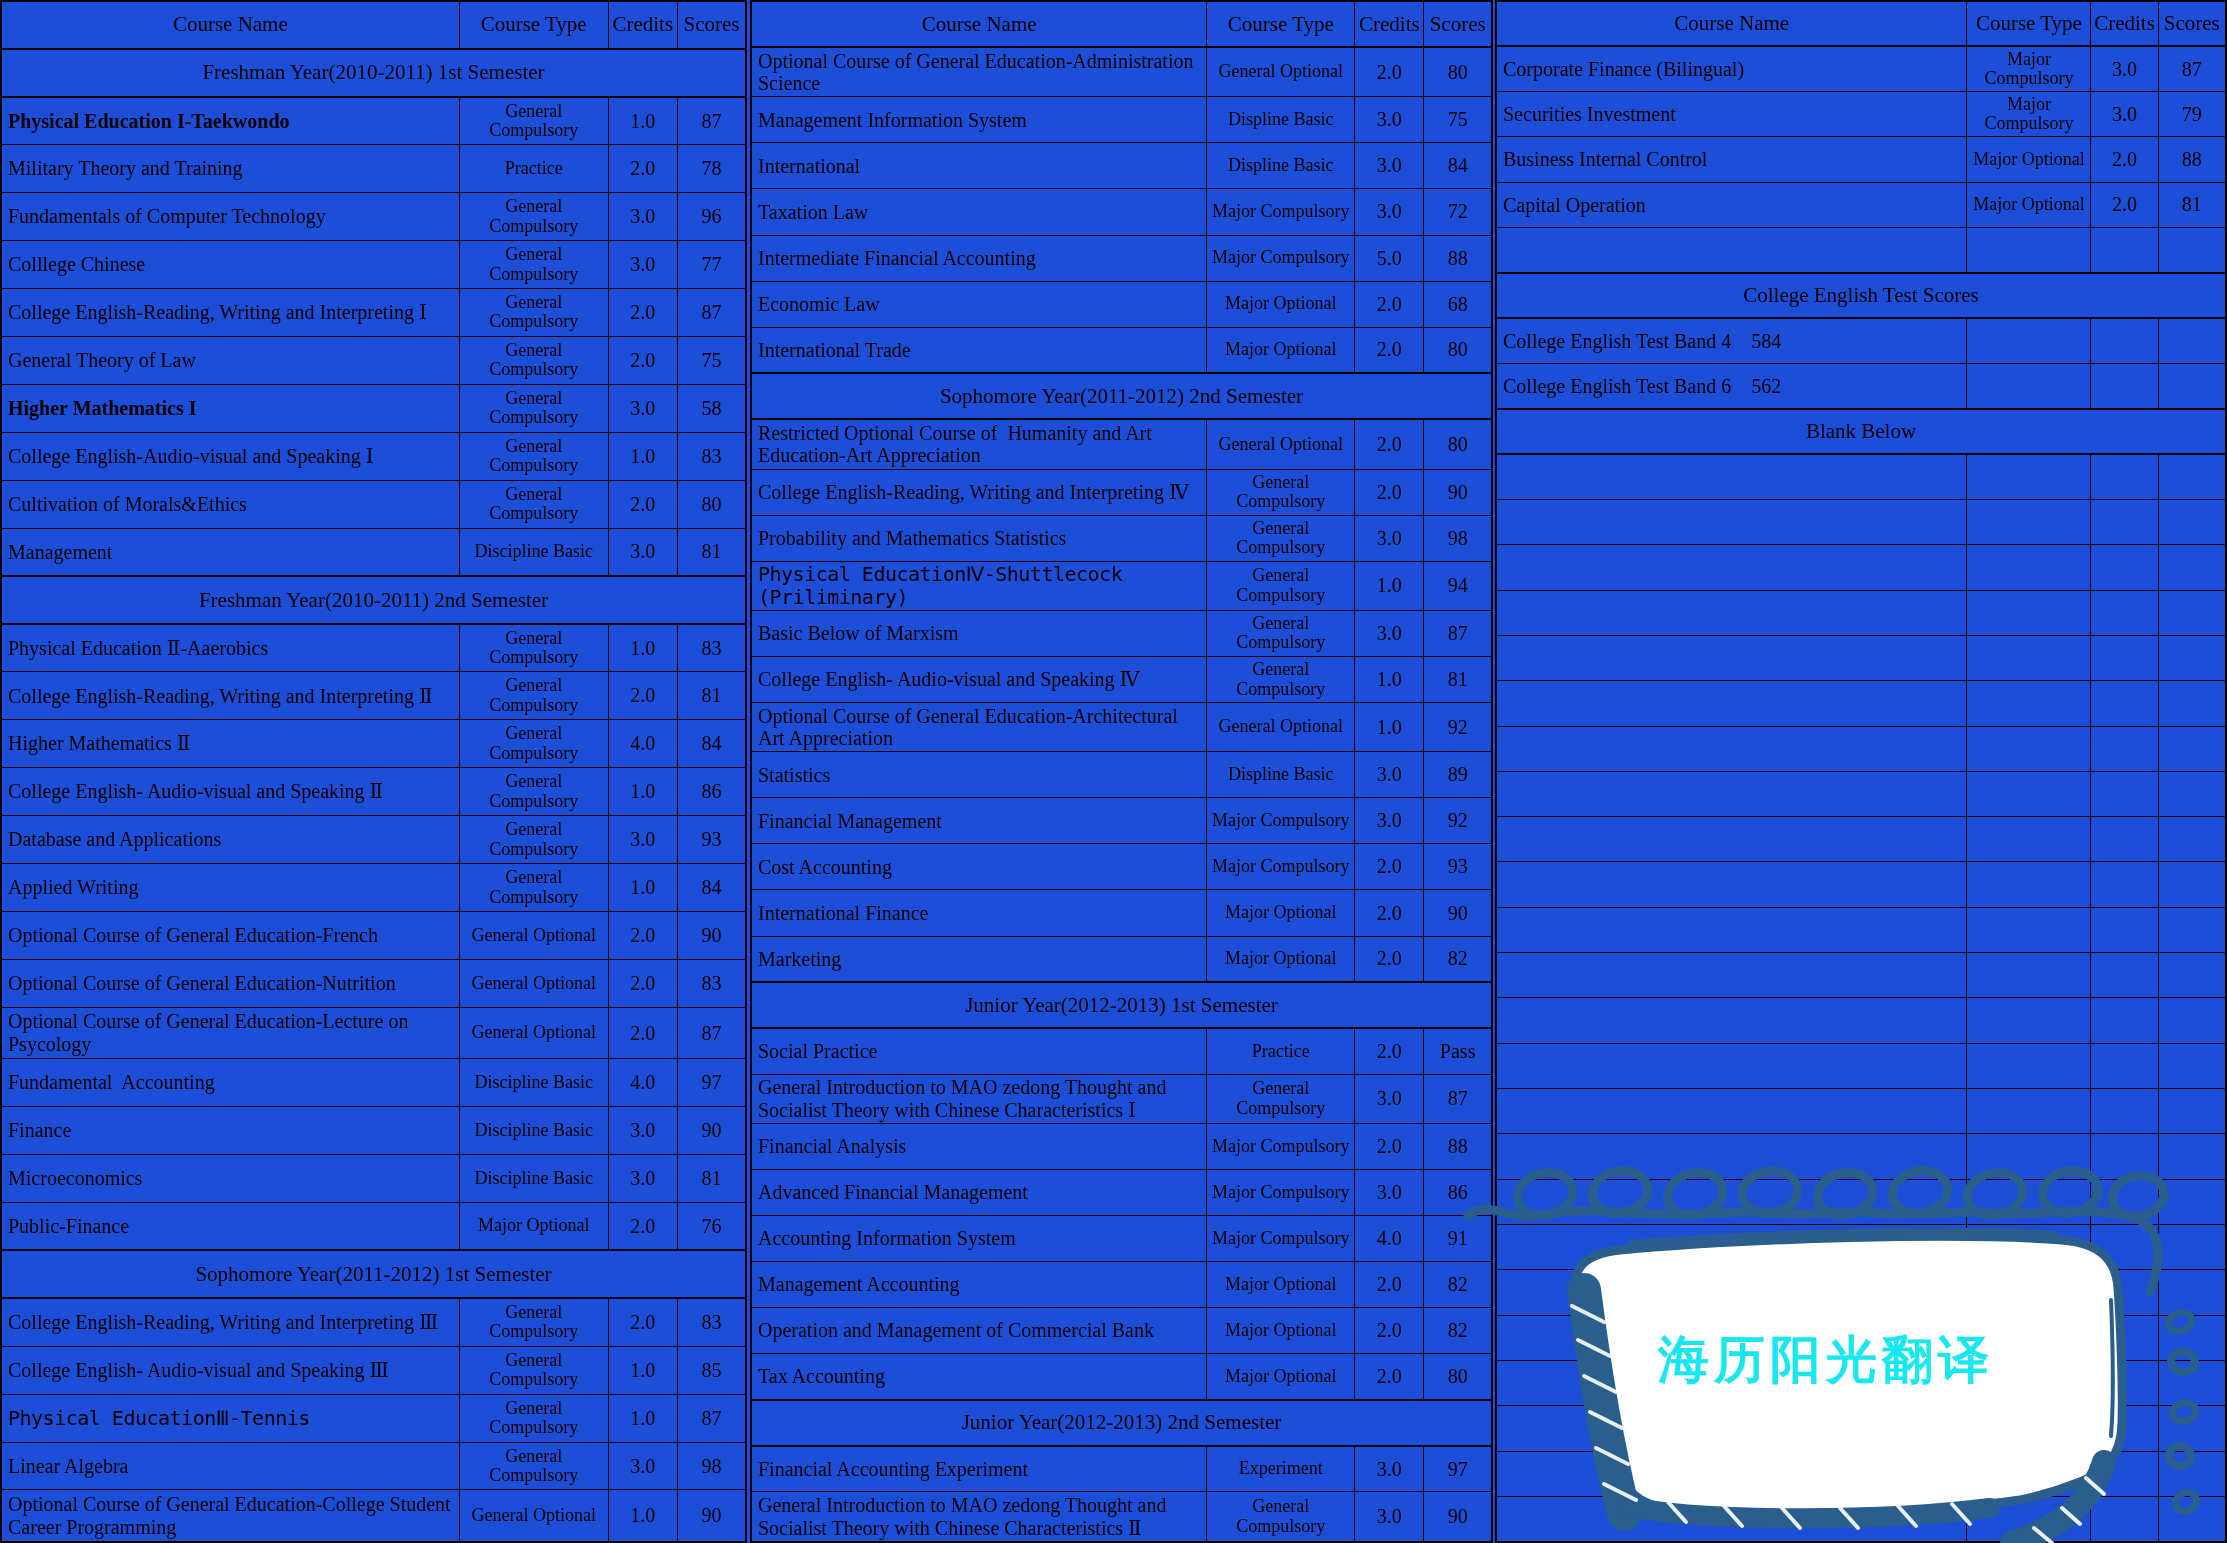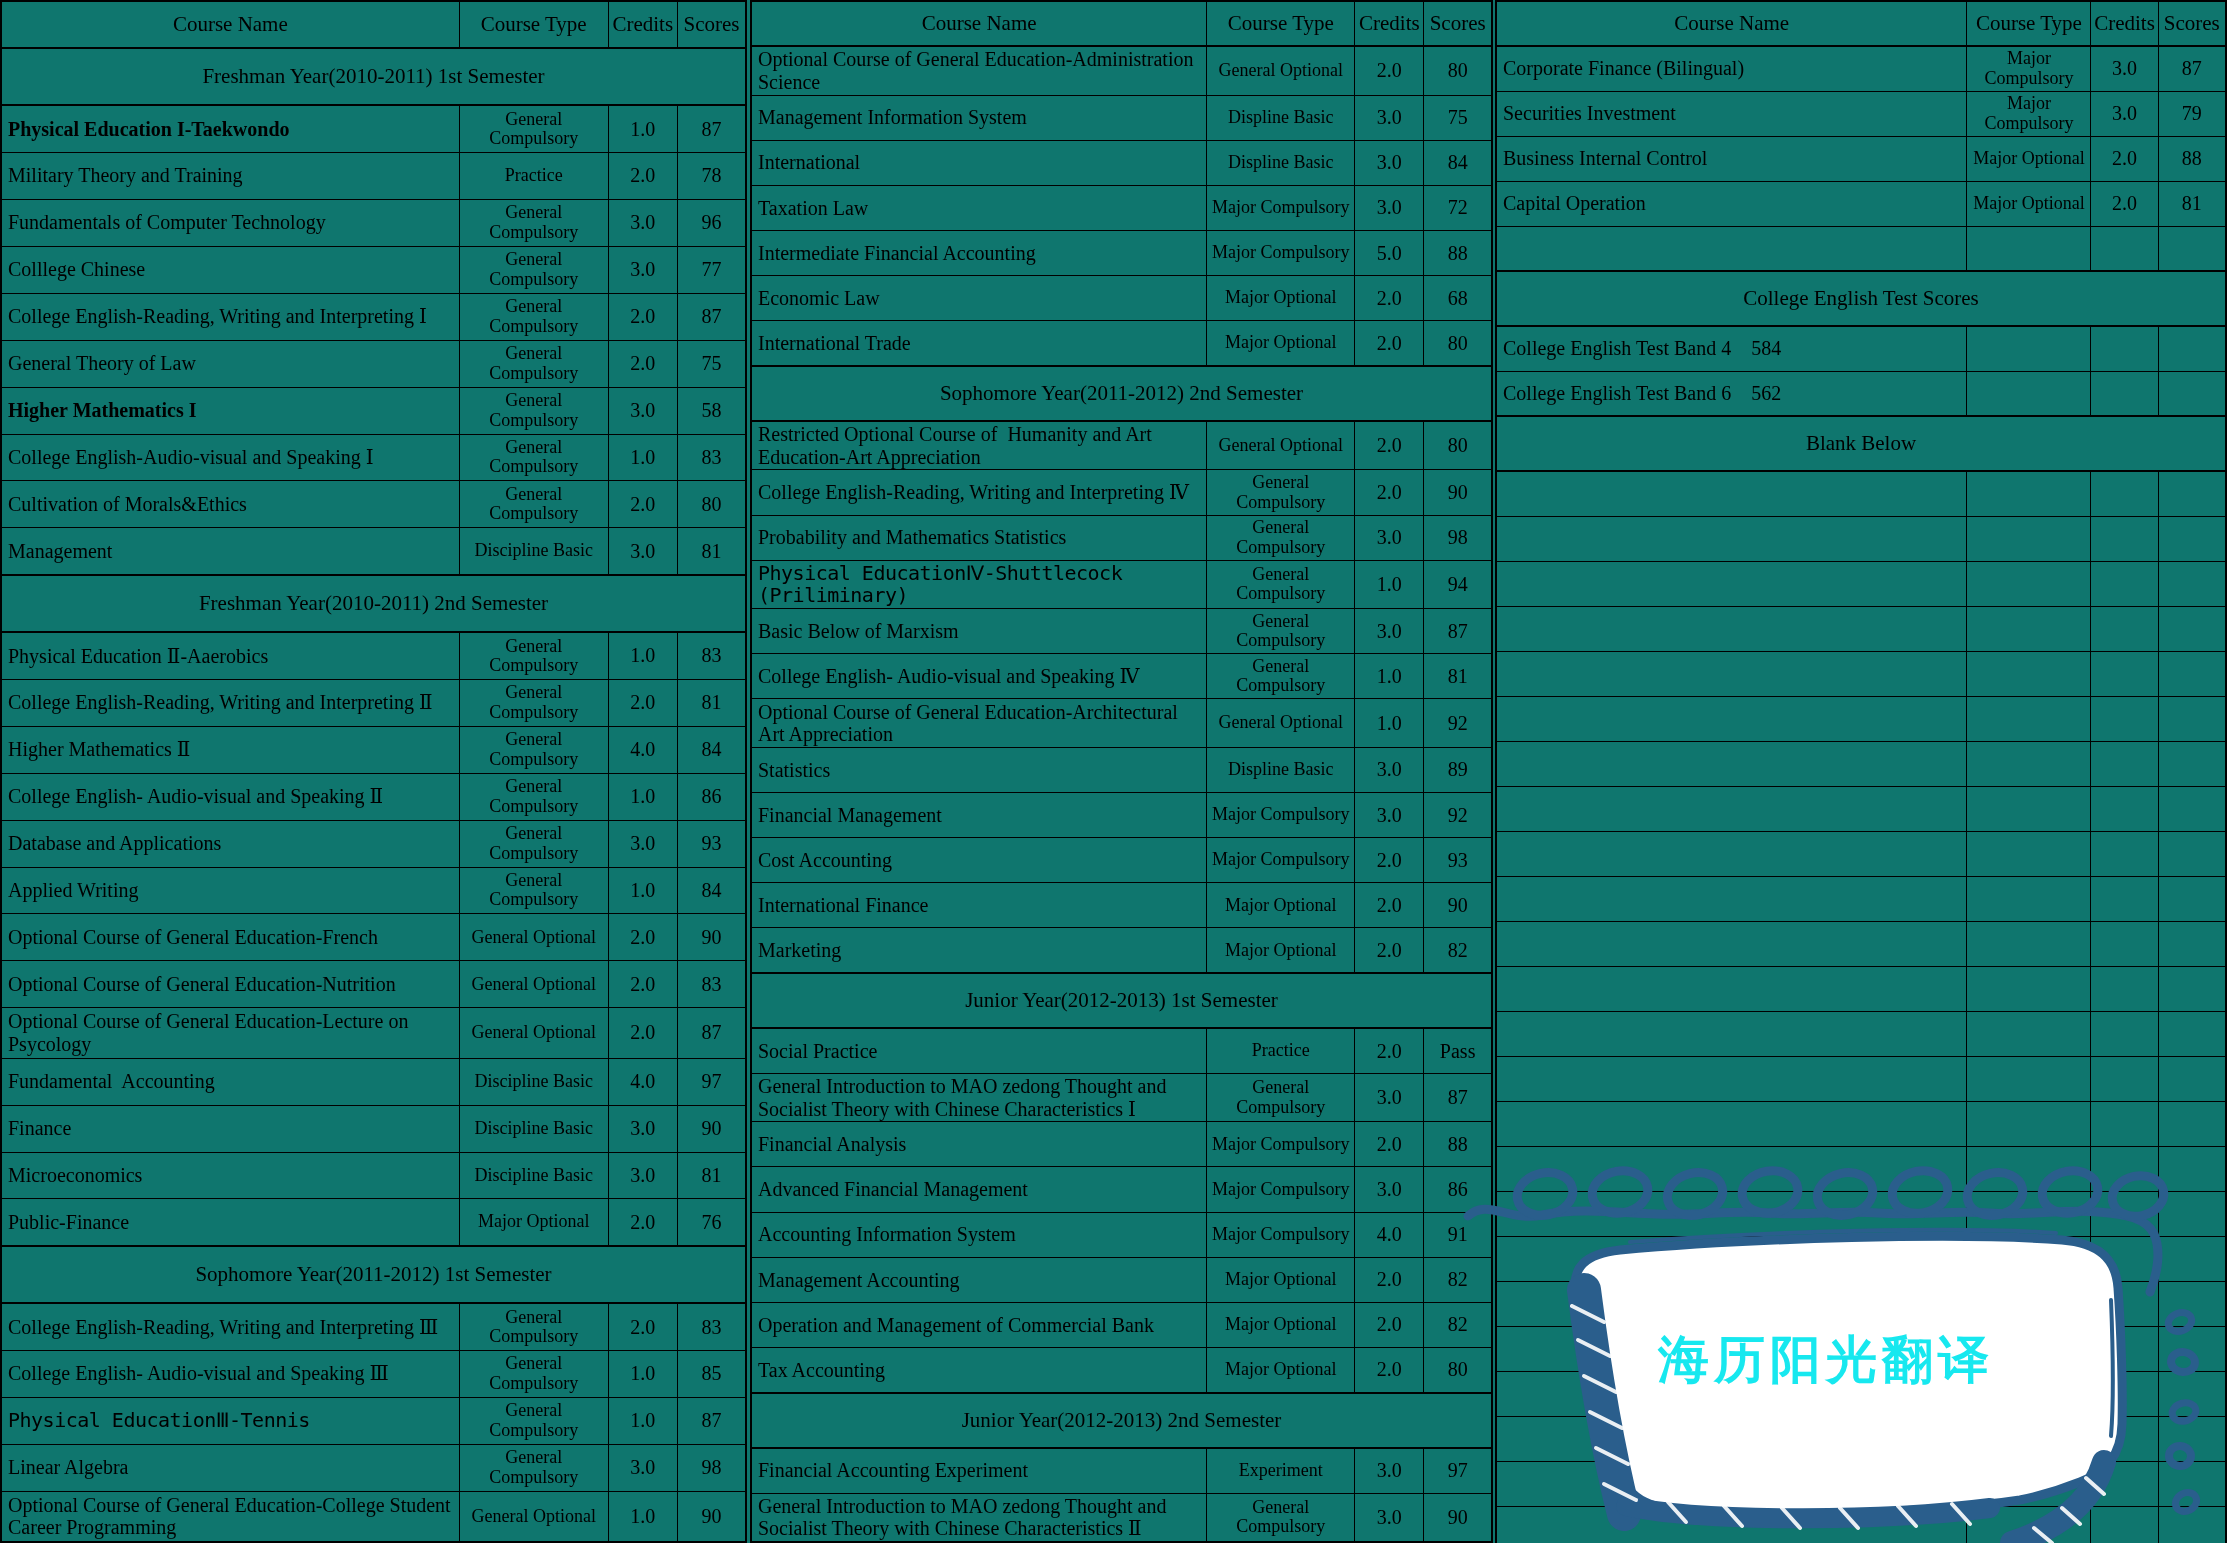--- a/index.html
+++ b/index.html
@@ -1,26 +1,26 @@
 <!DOCTYPE html>
 <html><head>
 <meta charset="utf-8">
 <style>
   html,body{margin:0;padding:0;background:#e8e8e8;}
-  #page{position:relative;width:2227px;height:1543px;background:#0f766e;overflow:hidden;
+  #page{position:relative;width:2227px;height:1543px;background:#1d4ed8;overflow:hidden;
         font-family:"Liberation Serif","DejaVu Serif",serif;color:#000;}
   table{position:absolute;top:0;border-collapse:collapse;table-layout:fixed;height:1543px;}
   td{border:1px solid #000;overflow:hidden;vertical-align:middle;}
   table{border:2px solid #000;}
   tr{height:45px;}
   td.name{text-align:left;padding:1px 4px 1px 6px;font-size:20px;line-height:1.13;white-space:pre-wrap;}
   td.type{text-align:center;padding:0 2px;font-size:18px;line-height:1.08;}
   td.num{text-align:center;padding:0;font-size:20px;}
   tr.hrow td{text-align:center;font-size:21px;border-bottom:2px solid #000;padding:0;}
-  tr.sec td{text-align:center;font-size:21px;border-top:2px solid #000;border-bottom:2px solid #000;padding:14px 4px;}
+  tr.sec td{text-align:center;font-size:21px;border-top:2px solid #000;border-bottom:2px solid #000;padding:8px 4px;}
   .b{font-weight:bold;}
   .m{font-family:"DejaVu Sans Mono",monospace;font-size:18px;letter-spacing:-0.5px;}
   #wm-svg{position:absolute;left:0;top:0;z-index:5;pointer-events:none;}
   #wm-text{position:absolute;left:1634px;top:1326px;width:384px;z-index:6;text-align:center;
            font-family:"DejaVu Sans",sans-serif;font-weight:bold;font-size:51px;letter-spacing:5px;
            color:#17e8ef;pointer-events:none;}
 </style>
 </head>
 <body>
 

